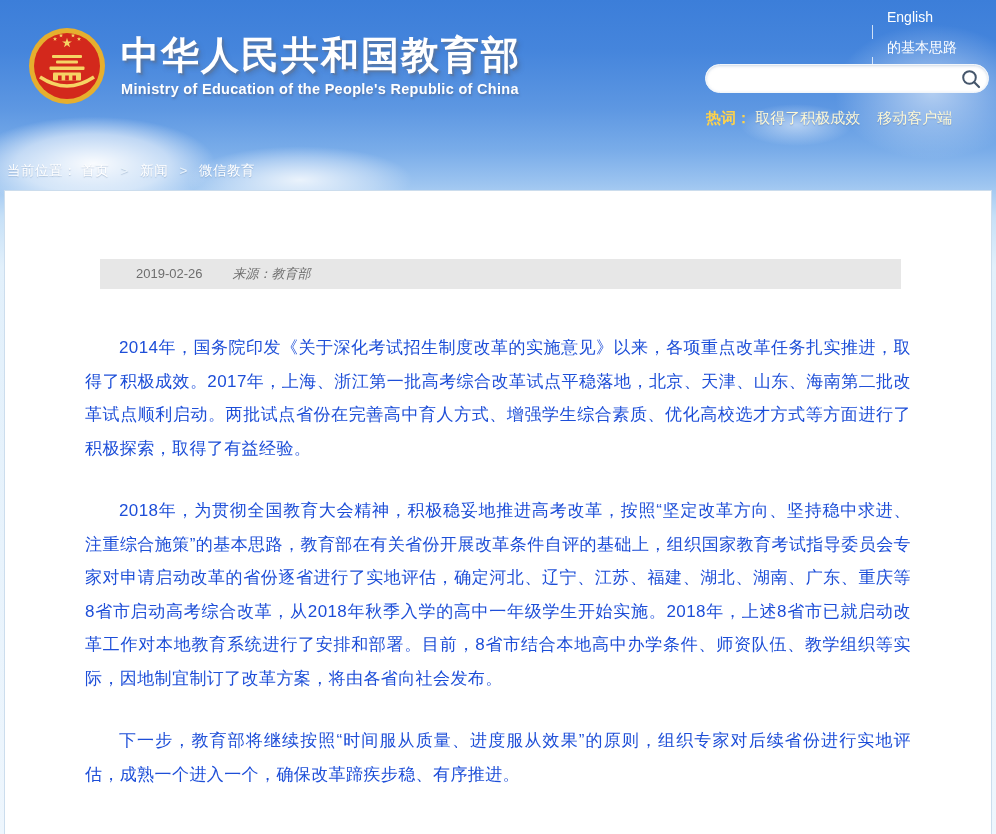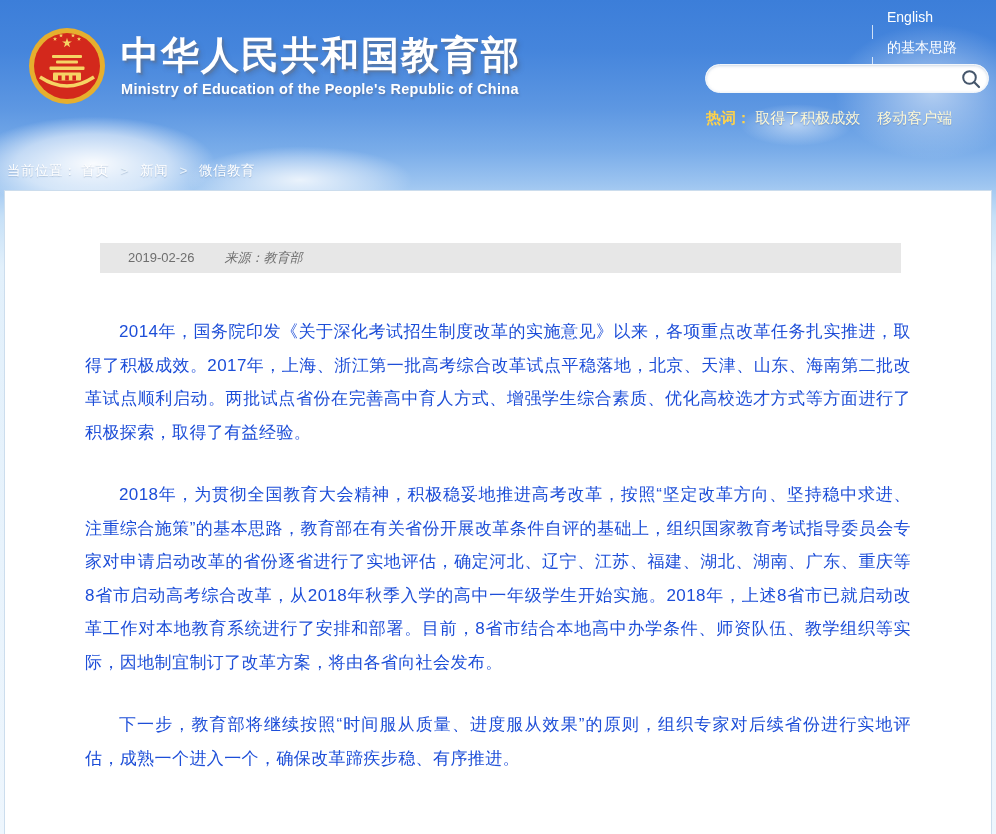--- a/index.html
+++ b/index.html
@@ -119,24 +119,24 @@
     border-bottom: none;
     padding-top: 52px;
   }
   .article-title {
     margin: 0 60px 38px;
     text-align: center;
     font-size: 24px; font-weight: bold; color: #3f3f3f;
     letter-spacing: 1px;
   }
   .meta-bar {
-    margin: 0 90px 0 95px;
+    margin: 16px 90px 0 95px;
     height: 30px; line-height: 30px;
     background: #e7e7e7;
-    padding-left: 28px;
+    padding-left: 36px;
     font-size: 13px; color: #6e6e6e;
     display: flex; align-items: center;
   }
   .meta-source { margin-left: 30px; font-style: italic; }
   .body-text { margin: 42px 80px 0 80px; }
   .body-text p {
     margin: 15px 0 29px;
     font-size: 17px; line-height: 33.5px;
     color: #1d4ed8;
     letter-spacing: 0.4px;

